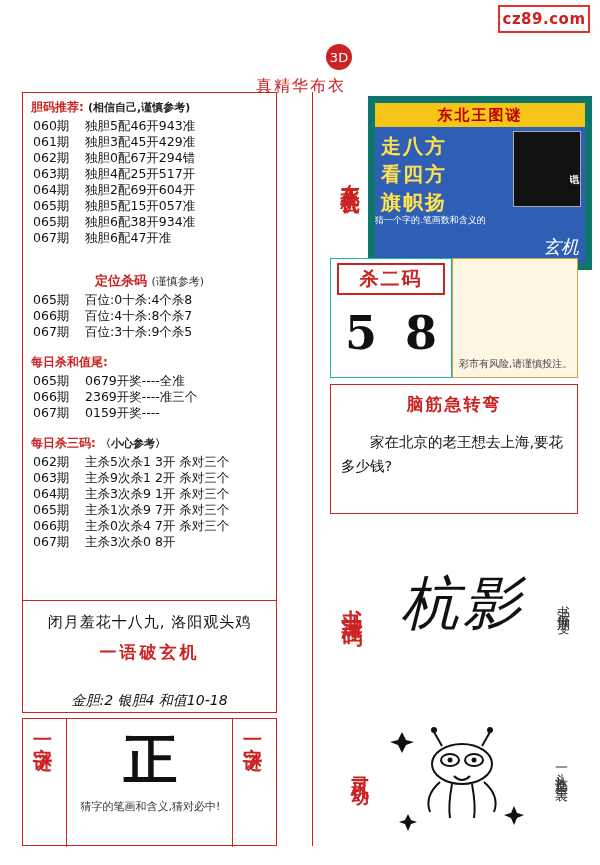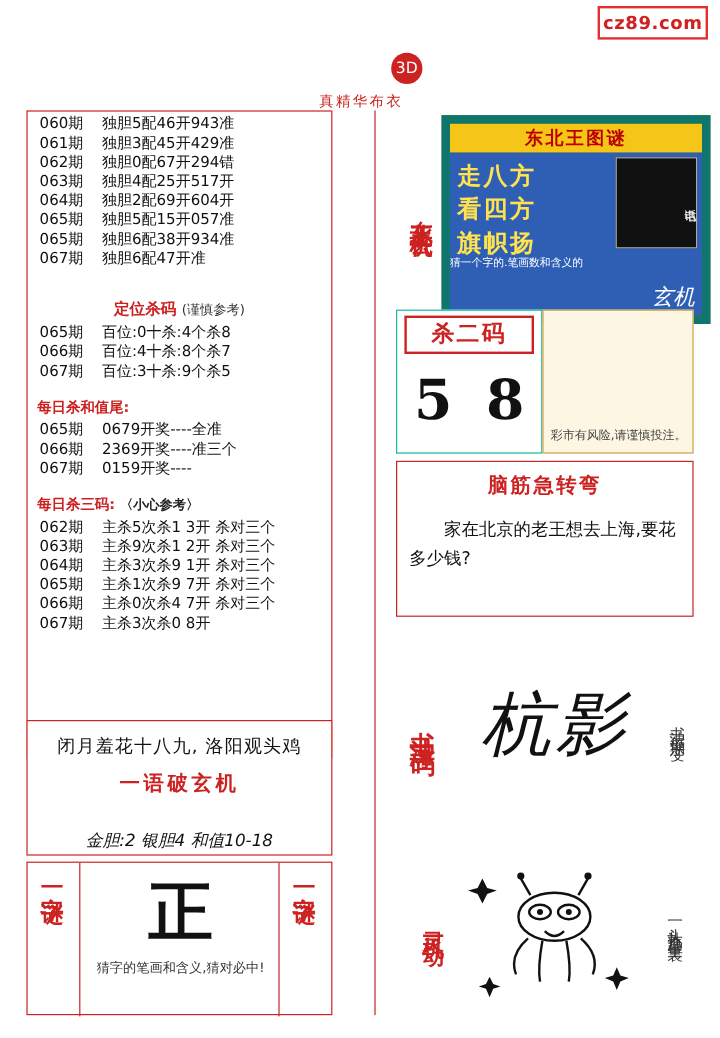--- a/index.html
+++ b/index.html
@@ -20,21 +20,21 @@
     display:flex;align-items:center;justify-content:center;
     color:#d02020;font-size:15px;font-weight:bold;letter-spacing:.5px;
     font-family:"DejaVu Sans","Liberation Sans",sans-serif;
   }
   .logo-circle{
     position:absolute;left:286px;top:44px;width:26px;height:26px;border-radius:50%;
     background:#c22;color:#fff;font-size:13px;display:flex;align-items:center;justify-content:center;margin-left:40px;
   }
   .logo-sub{
     position:absolute;left:255px;top:76px;width:92px;text-align:center;
-    color:#c22;font-size:12px;letter-spacing:2px;
+    color:#c22;font-size:16px;letter-spacing:2px;
   }
 
   
   .frame{position:absolute;border:1px solid #c22;box-sizing:border-box;background:#fff;}
 
   
   #left-col{left:22px;top:92px;width:255px;height:540px;}
   .sect-title{
     text-align:center;color:#c22;font-size:17px;font-weight:bold;letter-spacing:2px;
     margin-top:8px;
@@ -155,20 +155,24 @@
     <div class="cz-badge">cz89.com</div>
     <div class="logo-circle">3D</div>
     <div class="logo-sub">真精华布衣</div>
   </div>
 
   <div id="divider"></div>
 
   <div class="frame" id="left-col">
 
 
+    <div class="sub-head">
+      <span>胆码推荐:</span>
+      <span class="note">(相信自己,谨慎参考)</span>
+    </div>
 
     <div class="rows">
       <div class="row"><span class="issue">060期</span><span>独胆5配46开943准</span></div>
       <div class="row"><span class="issue">061期</span><span>独胆3配45开429准</span></div>
       <div class="row"><span class="issue">062期</span><span>独胆0配67开294错</span></div>
       <div class="row"><span class="issue">063期</span><span>独胆4配25开517开</span></div>
       <div class="row"><span class="issue">064期</span><span>独胆2配69开604开</span></div>
       <div class="row"><span class="issue">065期</span><span>独胆5配15开057准</span></div>
       <div class="row"><span class="issue">065期</span><span>独胆6配38开934准</span></div>
       <div class="row"><span class="issue">067期</span><span>独胆6配47开准</span></div>

